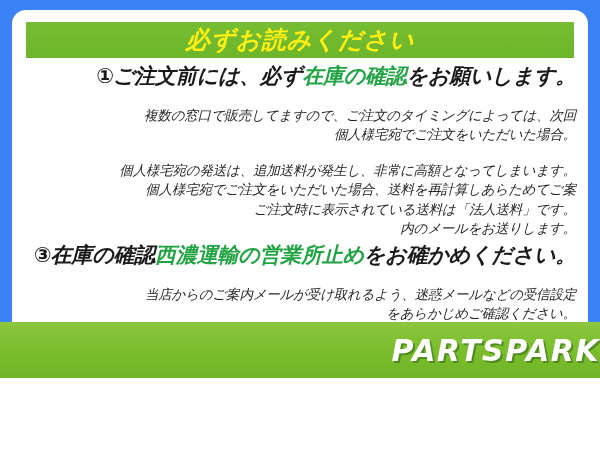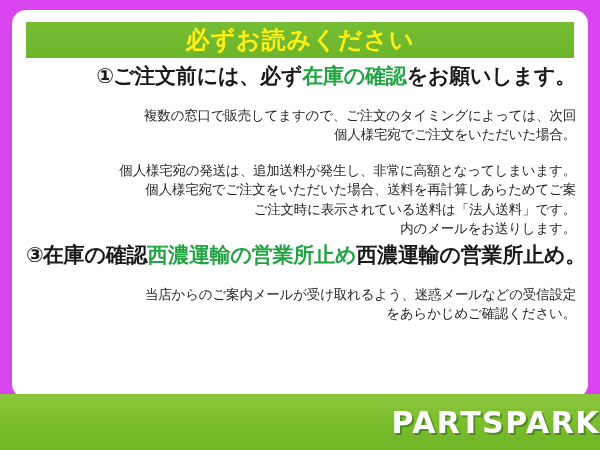--- a/index.html
+++ b/index.html
@@ -7,24 +7,25 @@
     padding: 0;
     background: #ffffff;
   }
   body {
     font-family: "DejaVu Sans", "Liberation Sans", sans-serif;
   }
 
   .notice {
     position: relative;
     width: 600px;
-    height: 450px;
+    height: 378px;
     box-sizing: border-box;
-    background: #d946ef;
+    background: #3b82f6;
     overflow: hidden;
+    font-style: italic;
   }
 
   
   .panel {
     position: absolute;
     left: 12px;
     top: 10px;
     width: 576px;
     height: 388px;
     background: #ffffff;
@@ -132,21 +133,21 @@
         </div>
         <div class="item">
           <div class="item-body">
             <div>個人様宅宛の発送は、追加送料が発生し、非常に高額となってしまいます。</div>
             <div>個人様宅宛でご注文をいただいた場合、送料を再計算しあらためてご案</div>
             <div>ご注文時に表示されている送料は「法人送料」です。</div>
             <div>内のメールをお送りします。</div>
           </div>
         </div>
         <div class="item">
-          <div class="item-head"><span class="num">③</span><span>在庫の確認</span><span class="hl">西濃運輸の営業所止め</span><span>西濃運輸の営業所止め。</span></div>
+          <div class="item-head"><span class="num">③</span><span>在庫の確認</span><span class="hl">西濃運輸の営業所止め</span><span>をお確かめください。</span></div>
           <div class="item-body">
             <div>当店からのご案内メールが受け取れるよう、迷惑メールなどの受信設定</div>
             <div>をあらかじめご確認ください。</div>
           </div>
         </div>
       </div>
 
   </div>
 
   <div class="footer-band">

